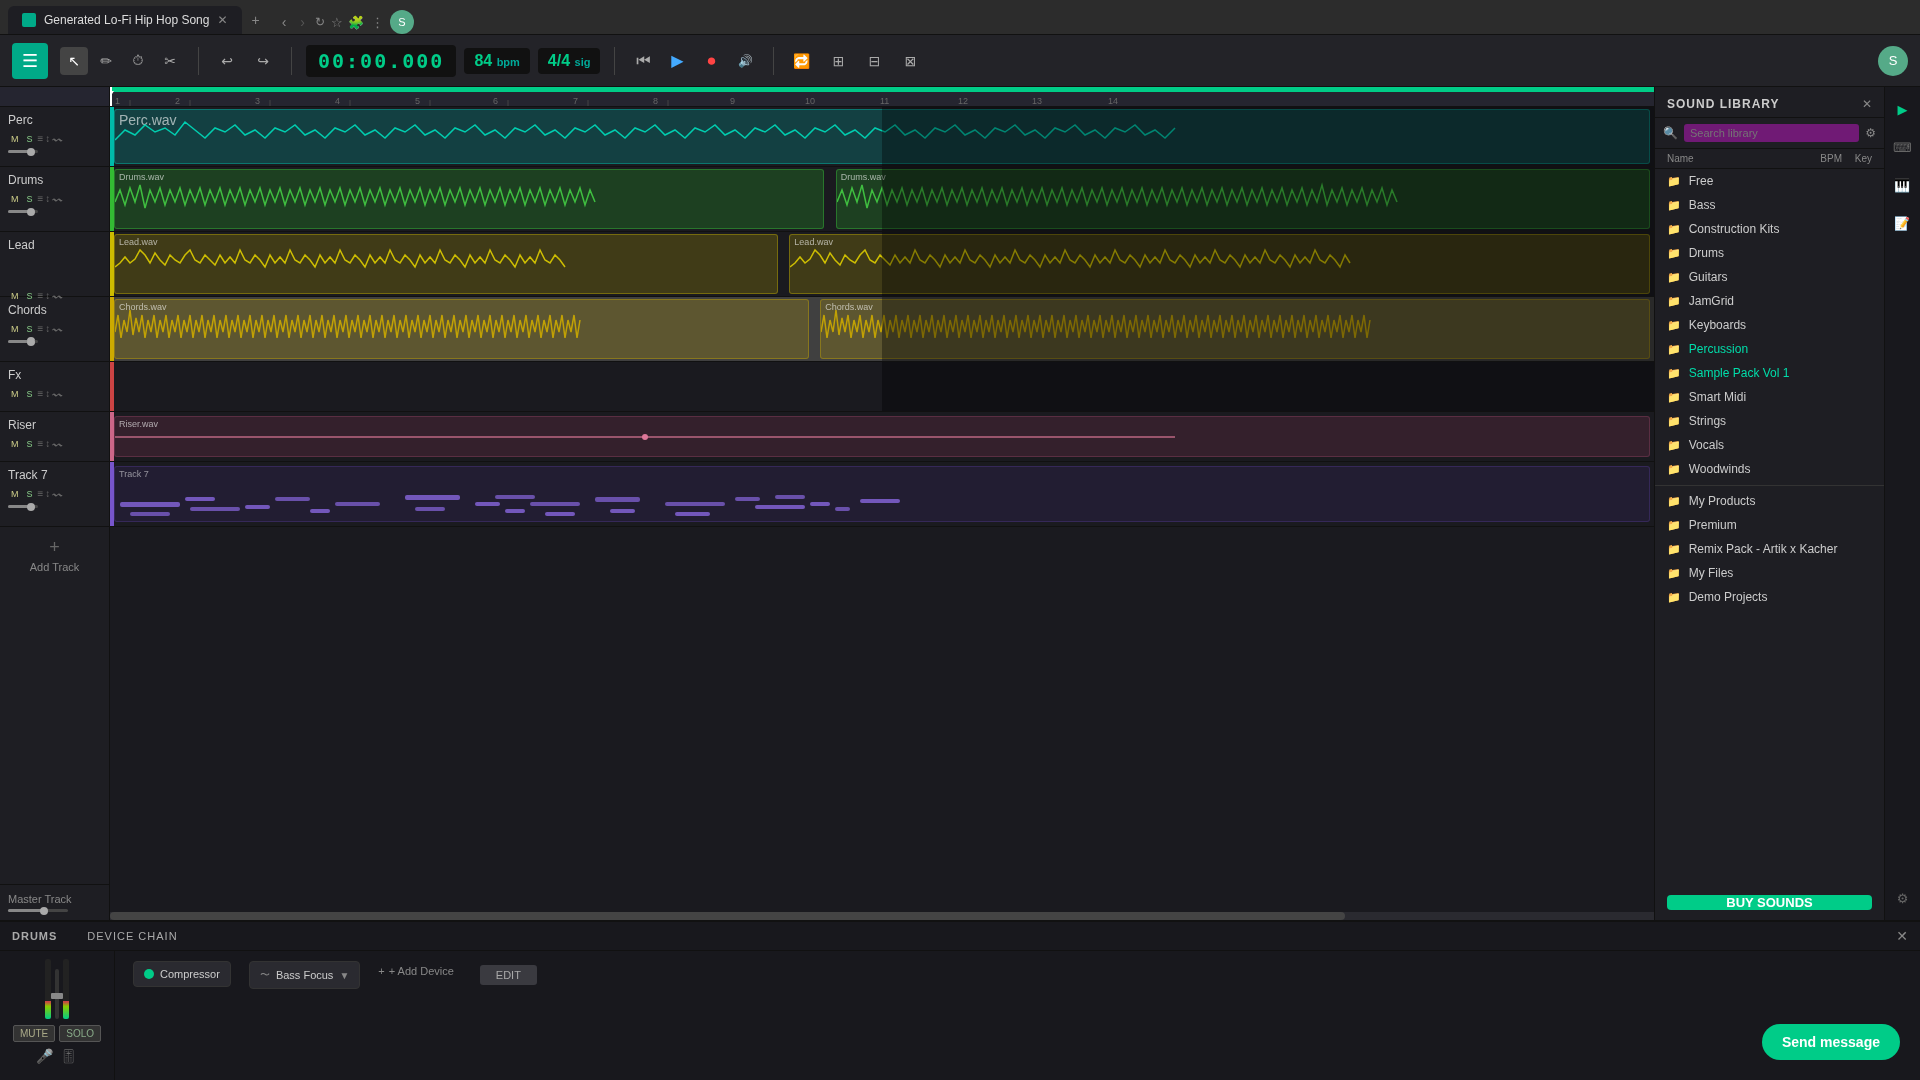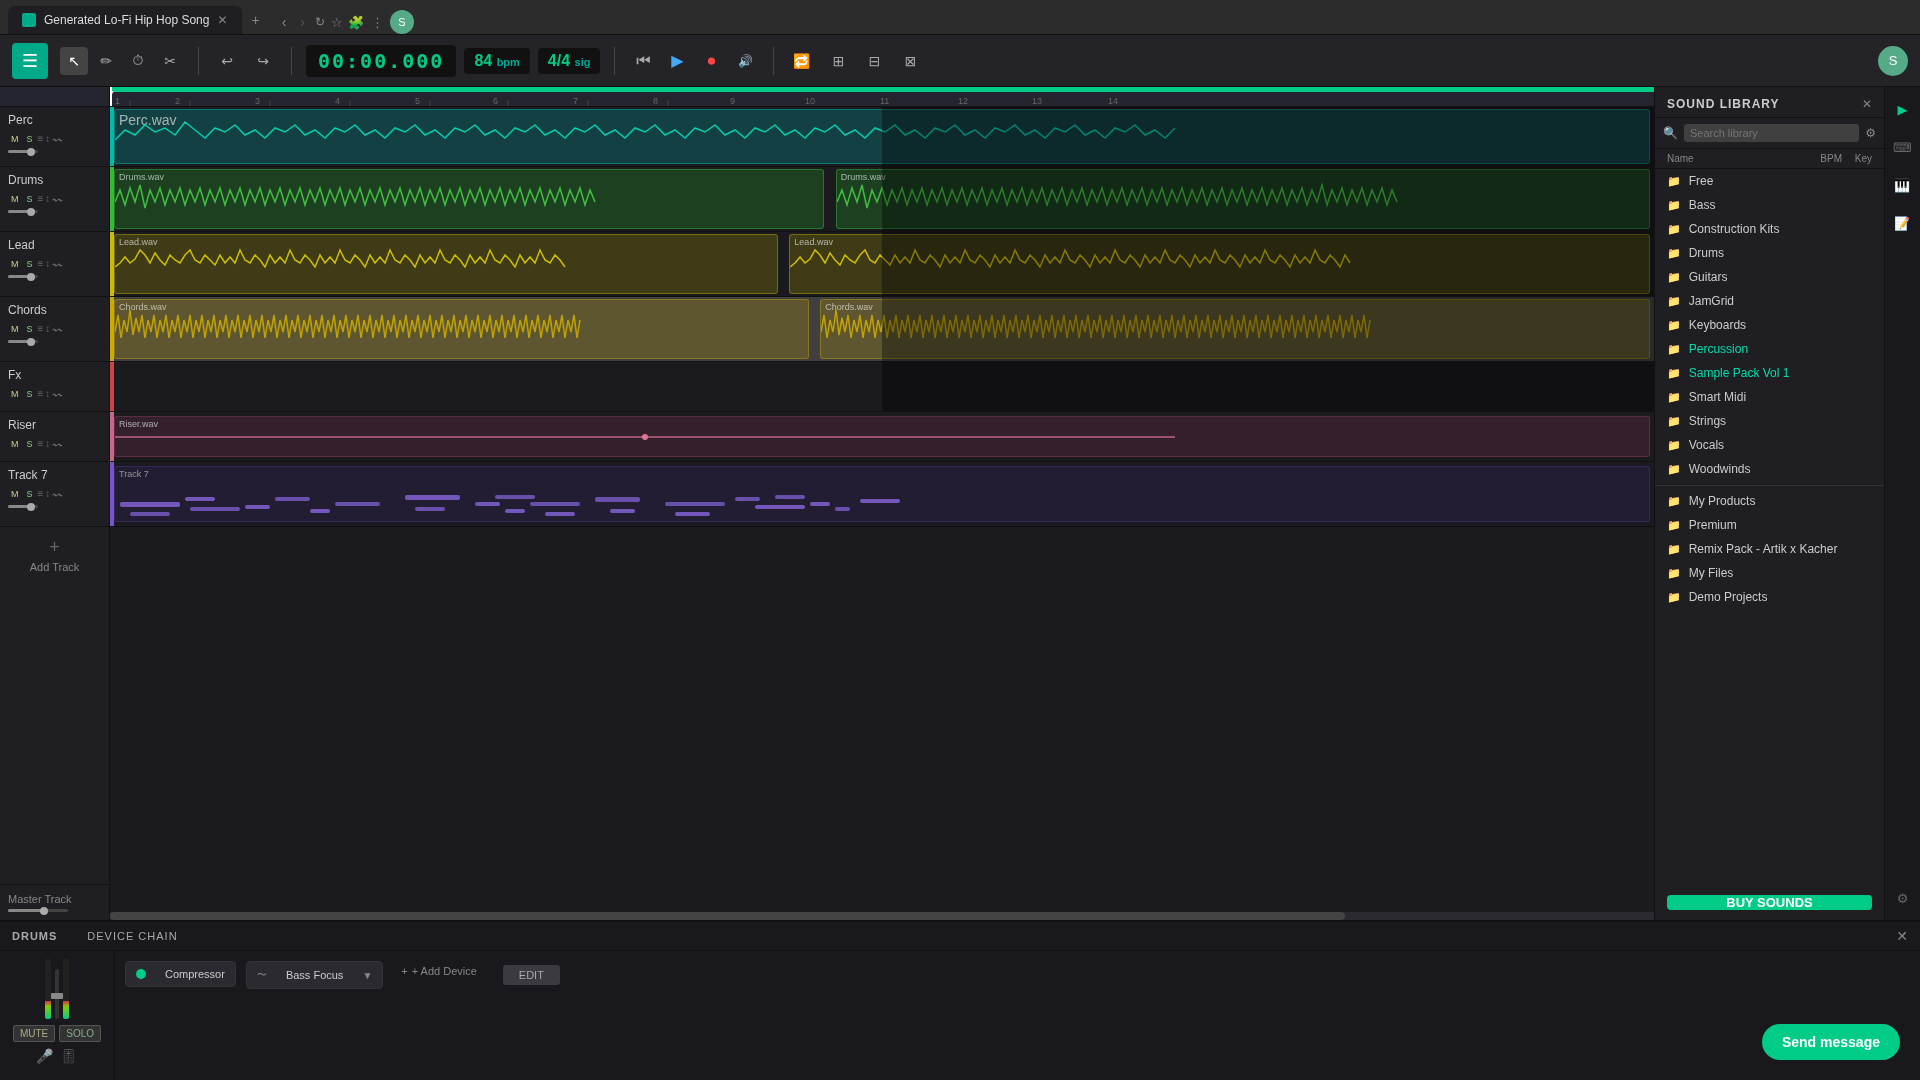--- a/index.html
+++ b/index.html
@@ -65,21 +65,21 @@
 
     
     .bottom-panel { height: 160px; background: #18181d; border-top: 2px solid #111; display: flex; flex-direction: column; flex-shrink: 0; }
     .bottom-header { display: flex; align-items: center; padding: 6px 12px; border-bottom: 1px solid #111; }
     .bottom-content { display: flex; flex: 1; overflow: hidden; }
     .fader-track { width: 4px; background: #333; border-radius: 2px; height: 50px; position: relative; }
     .fader-handle { width: 12px; height: 6px; background: #888; border-radius: 1px; position: absolute; left: -4px; bottom: 20px; cursor: pointer; }
     .mute-btn { background: #333; border: 1px solid #555; color: #aa8; padding: 2px 6px; font-size: 10px; cursor: pointer; border-radius: 2px; }
     .solo-btn { background: #333; border: 1px solid #555; color: #8a8; padding: 2px 6px; font-size: 10px; cursor: pointer; border-radius: 2px; }
     .bottom-icon { color: #666; font-size: 14px; cursor: pointer; }
-    .device-item { background: #2a2a30; border-radius: 4px; padding: 6px 10px; display: flex; align-items: center; gap: 19px; cursor: pointer; border: 1px solid #333; }
+    .device-item { background: #2a2a30; border-radius: 4px; padding: 6px 10px; display: flex; align-items: center; gap: 6px; cursor: pointer; border: 1px solid #333; margin-left: 8px; }
     .device-power { width: 10px; height: 10px; border-radius: 50%; background: #0c8; cursor: pointer; }
     .device-name { font-size: 11px; color: #ccc; }
     .device-icon { color: #888; font-size: 10px; }
     .add-device-btn { display: flex; align-items: center; gap: 4px; color: #888; cursor: pointer; padding: 4px 8px; font-size: 11px; }
     .device-edit-btn { background: #3a3a40; border: none; color: #aaa; padding: 4px 16px; font-size: 11px; border-radius: 3px; cursor: pointer; margin-top: 4px; }
 
     
     .level-meter { width: 8px; height: 60px; background: #222; border-radius: 2px; overflow: hidden; display: flex; flex-direction: column-reverse; }
     .level-fill { width: 100%; background: linear-gradient(to top, #0c8 0%, #8c0 70%, #c44 95%); }
   </style>
@@ -167,21 +167,21 @@
           <span class="track-icon-btn">≡</span>
           <span class="track-icon-btn">↕</span>
           <span class="track-icon-btn">〰</span>
         </div>
         <div class="track-volume">
           <div class="track-volume-fill" style="width:70%;"></div>
           <div class="track-volume-knob" style="left:64%;"></div>
         </div>
       </div>
 
-      <div class="track-item" style="height:65px;">
+      <div class="track-item" style="height:65px;gap:32px;">
         <div class="track-name">Lead</div>
         <div class="track-controls">
           <span class="track-ctrl-btn m">M</span>
           <span class="track-ctrl-btn s">S</span>
           <span class="track-icon-btn">≡</span>
           <span class="track-icon-btn">↕</span>
           <span class="track-icon-btn">〰</span>
         </div>
         <div class="track-volume">
           <div class="track-volume-fill" style="width:70%;"></div>
@@ -424,21 +424,21 @@
       </div>
     </div>
 
     <div class="sound-library">
       <div class="library-header">
         <span style="font-size:12px;color:#ccc;font-weight:bold;letter-spacing:1px;">SOUND LIBRARY</span>
         <span style="color:#888;cursor:pointer;">✕</span>
       </div>
       <div class="library-search">
         <span style="color:#888;font-size:12px;">🔍</span>
-        <input style="flex: 1 1 0%; background: #404040; border: none; border-radius: 3px; padding: 3px 6px; color: rgb(204, 204, 204); font-size: 11px; outline: none;" placeholder="Search library">
+        <input style="flex: 1 1 0%; background: #701a75; border: none; border-radius: 3px; padding: 3px 6px; color: rgb(204, 204, 204); font-size: 11px; outline: none;" placeholder="Search library">
         <span style="color:#888;font-size:12px;cursor:pointer;">⚙</span>
       </div>
       <div style="display:flex;padding:4px 12px;border-bottom:1px solid #111;">
         <span style="flex:1;font-size:10px;color:#888;">Name</span>
         <span style="font-size:10px;color:#888;width:40px;text-align:right;">BPM</span>
         <span style="font-size:10px;color:#888;width:30px;text-align:right;">Key</span>
       </div>
       <div class="library-items">
 
       <div class="library-item">

